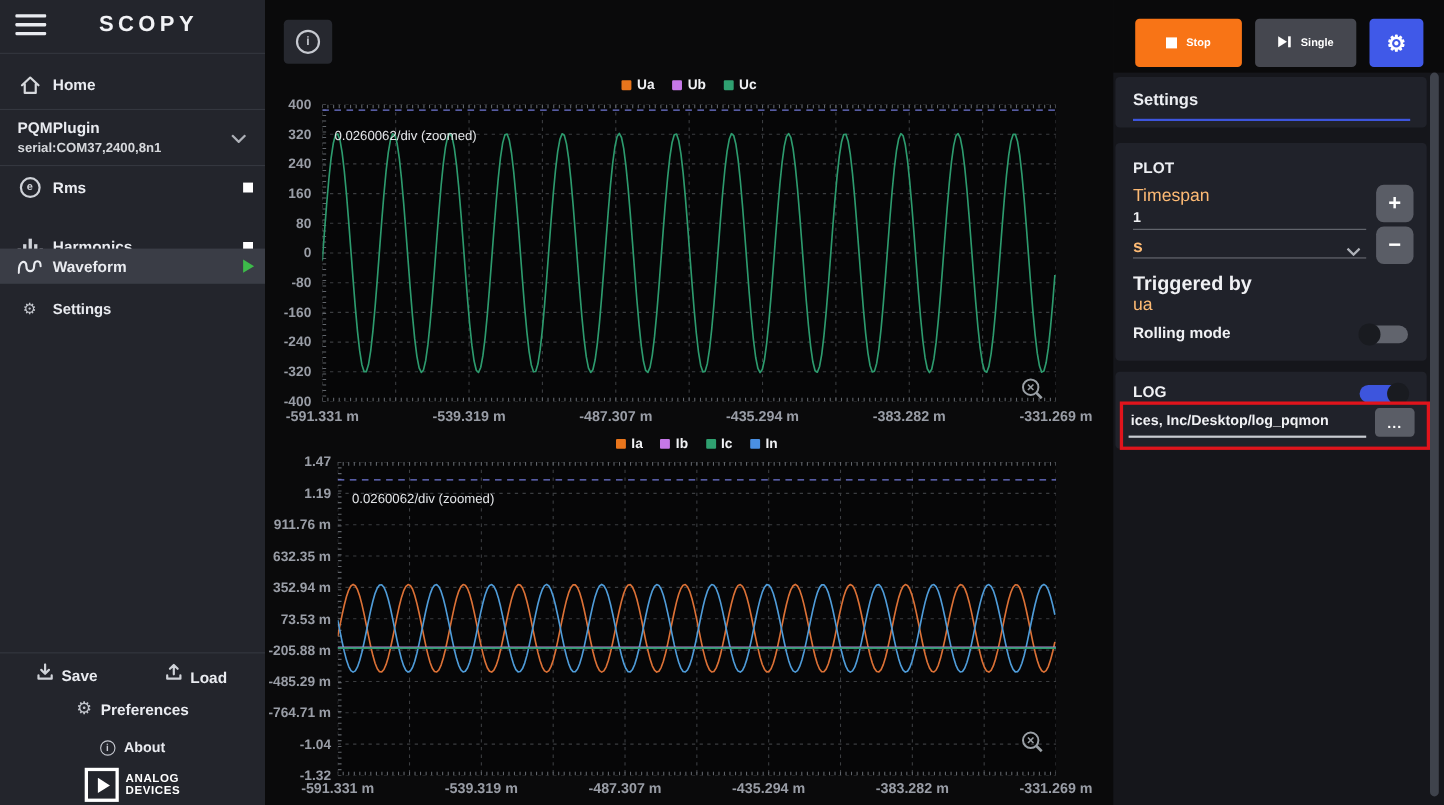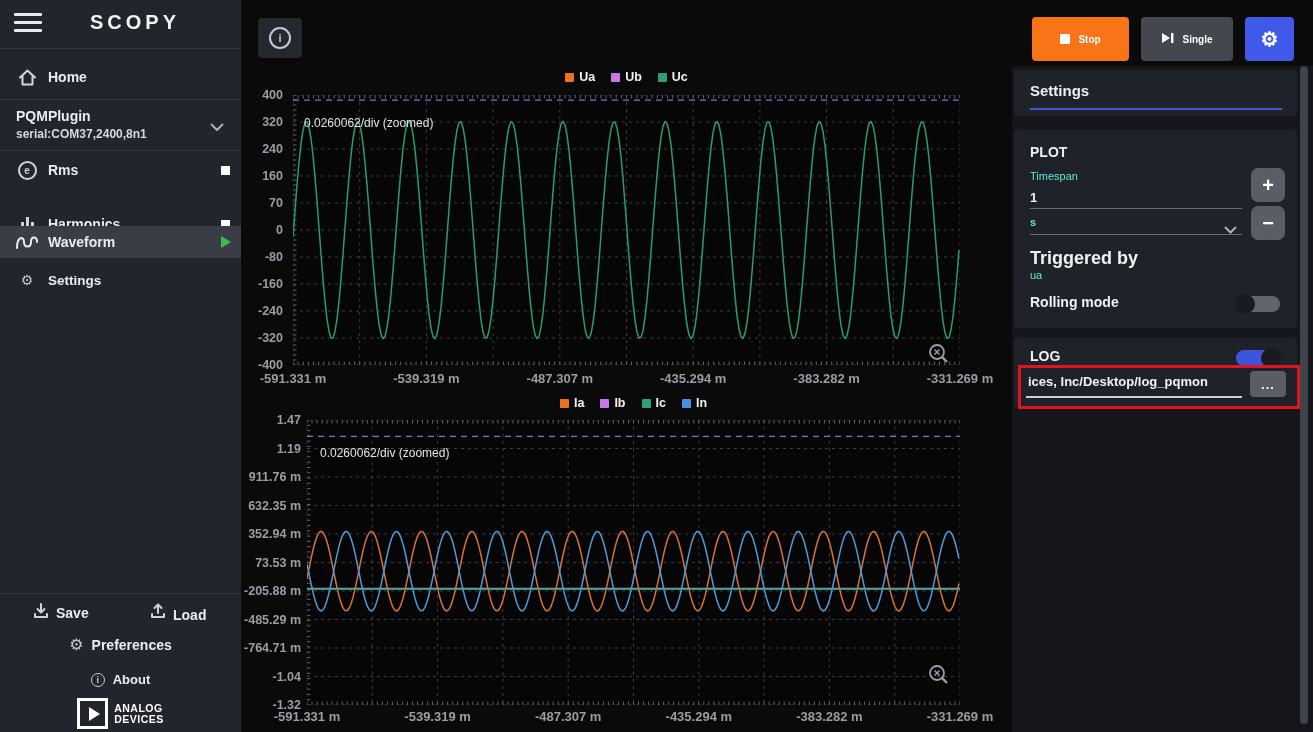--- a/index.html
+++ b/index.html
@@ -69,21 +69,21 @@
   .btn-stop .sqi{width:10px;height:10px;background:#fff;display:inline-block;}
   .btn-single{position:absolute;left:129px;top:17px;width:92px;height:44px;background:#45474f;}
   .btn-gear{position:absolute;left:233px;top:17px;width:49px;height:44px;background:#4059e8;font-size:20px;color:#fff;}
   .card{position:absolute;left:2px;width:283px;background:#20222a;border-radius:4px;color:#eceef2;}
   .card-settings{top:70px;height:46px;}
   .card-plot{top:130px;height:198px;}
   .card-log{top:338px;height:70px;}
   .rp-title{position:absolute;left:16px;top:12px;font-size:15px;font-weight:bold;}
   .rp-underline{position:absolute;left:16px;top:38px;width:252px;height:2px;background:#3d55dd;}
   .h-plot{position:absolute;left:16px;top:14px;font-size:14px;font-weight:bold;}
-  .lbl{position:absolute;left:16px;font-size:11px;color:#5eead4;}
+  .lbl{position:absolute;left:16px;font-size:16px;color:#fdba74;}
   .val{position:absolute;left:16px;font-size:13px;font-weight:bold;color:#f0f1f4;}
   .fline{position:absolute;left:16px;width:212px;height:1px;background:#6a6d75;}
   .sqbtn{position:absolute;left:237px;width:34px;height:34px;background:#5a5d66;border:none;border-radius:7px;color:#fff;font-size:20px;font-weight:bold;display:flex;align-items:center;justify-content:center;cursor:pointer;line-height:1;}
   .toggle{position:absolute;width:44px;height:16px;border-radius:8px;background:#61646d;cursor:pointer;}
   .toggle .knob{position:absolute;top:-2px;left:-1px;width:20px;height:20px;border-radius:50%;background:#191b20;}
   .toggle.on{background:#3d55dd;}
   .toggle.on .knob{left:25px;}
   .redrect{position:absolute;left:4px;top:27px;width:276px;height:38px;border:3px solid #e0141c;pointer-events:none;z-index:3;}
   .pathval{position:absolute;left:14px;top:36px;font-size:13px;font-weight:bold;color:#f0f1f4;white-space:nowrap;}
   .pathline{position:absolute;left:12px;top:58px;width:216px;height:2px;background:#c9ccd2;}
@@ -218,21 +218,21 @@
           <span class="lgi">
             <span class="sq" style="background: rgb(47, 160, 112);"></span>
             <span>Uc</span>
           </span>
         </div>
       <div class="ylabels">
           <span style="top: 0px;">400</span>
           <span style="top: 27px;">320</span>
           <span style="top: 54px;">240</span>
           <span style="top: 81px;">160</span>
-          <span style="top: 108px;">70</span>
+          <span style="top: 108px;">80</span>
           <span style="top: 135px;">0</span>
           <span style="top: 162px;">-80</span>
           <span style="top: 189px;">-160</span>
           <span style="top: 216px;">-240</span>
           <span style="top: 243px;">-320</span>
           <span style="top: 270px;">-400</span>
         </div>
       <div class="plot">
           <svg viewBox="0 0 667 270" width="667" height="270">
             <path d="M0 0.0 H667 M0.0 0 V270 M0 27.0 H667 M66.7 0 V270 M0 54.0 H667 M133.4 0 V270 M0 81.0 H667 M200.1 0 V270 M0 108.0 H667 M266.8 0 V270 M0 135.0 H667 M333.5 0 V270 M0 162.0 H667 M400.2 0 V270 M0 189.0 H667 M466.9 0 V270 M0 216.0 H667 M533.6 0 V270 M0 243.0 H667 M600.3 0 V270 M0 270.0 H667 M667.0 0 V270 " stroke="#3b3d40" stroke-dasharray="3 4" fill="none" stroke-width="1"></path>

